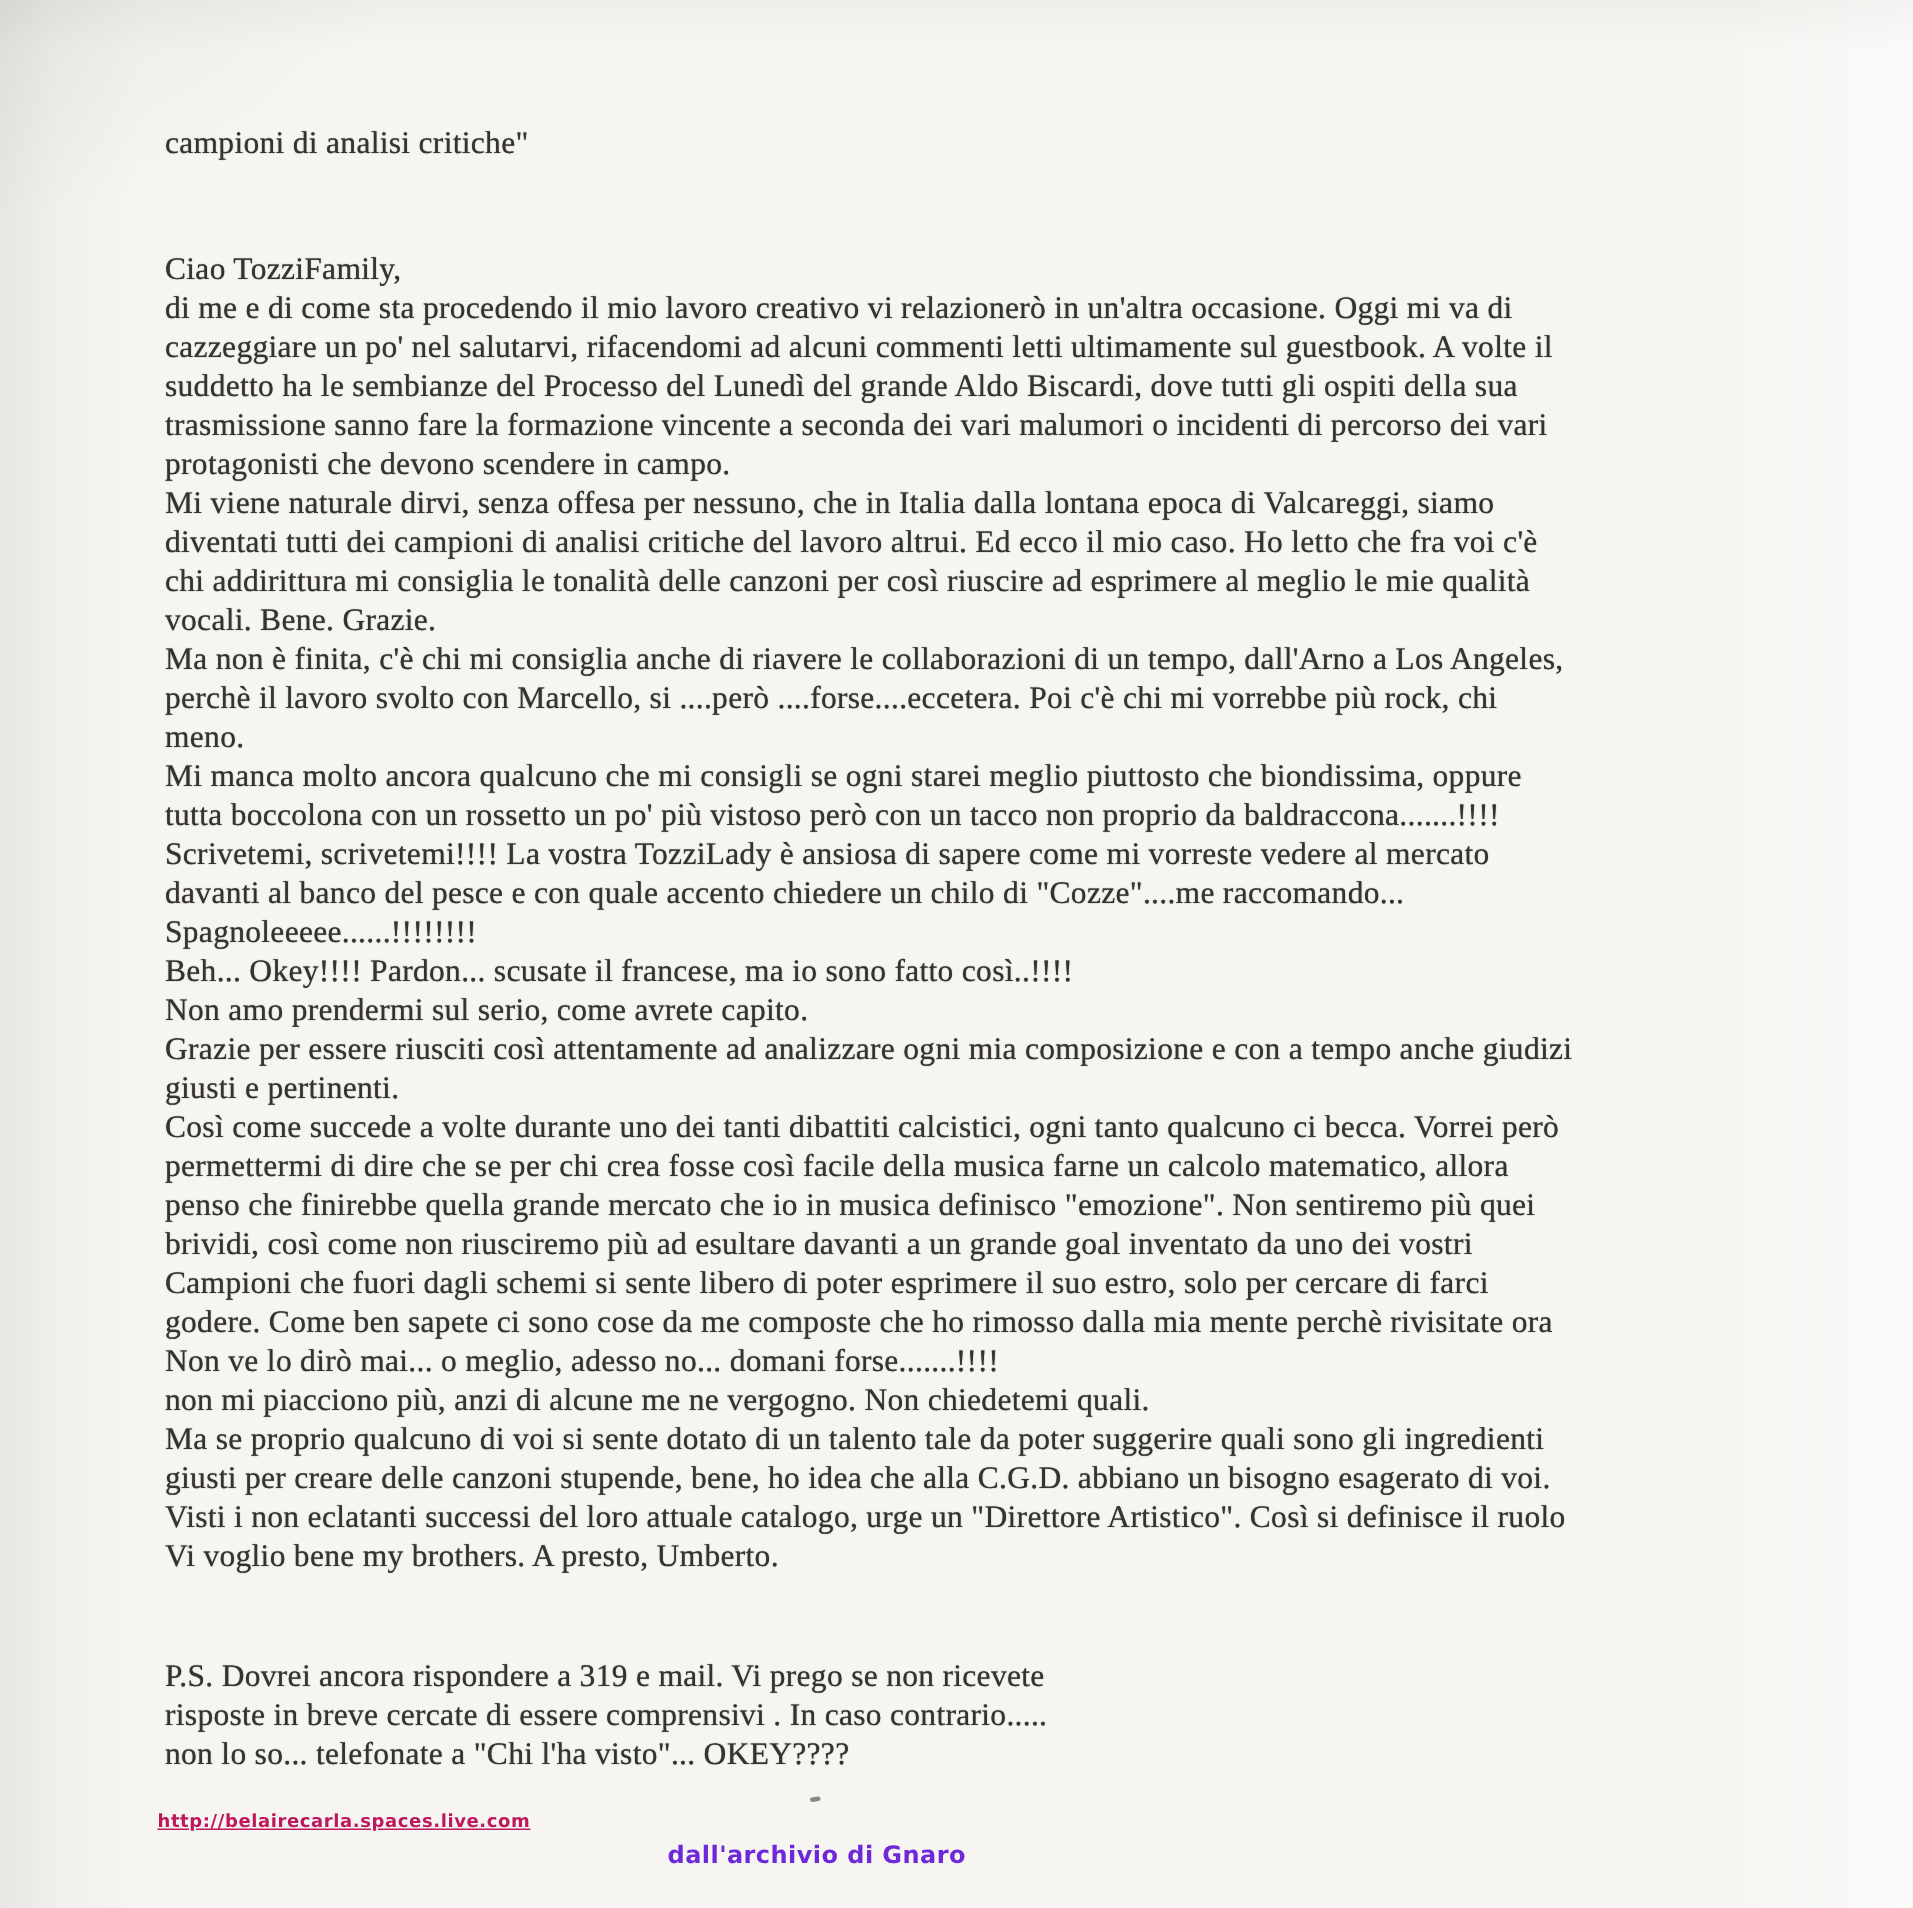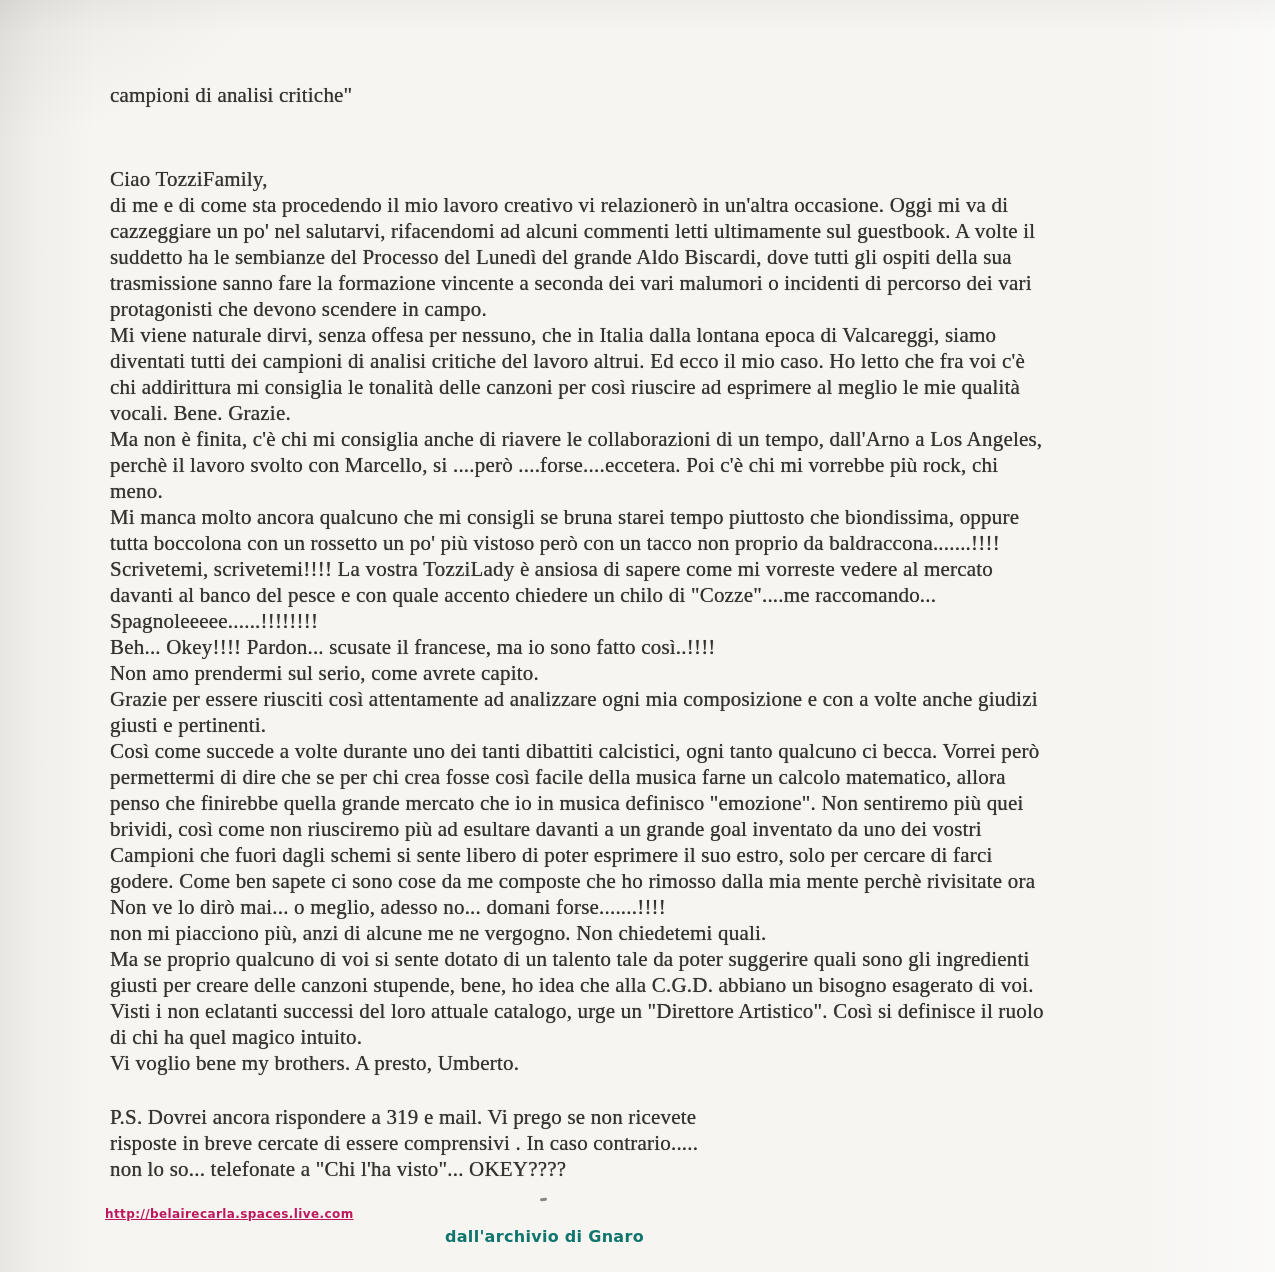--- a/index.html
+++ b/index.html
@@ -52,21 +52,21 @@
     text-decoration: underline;
   }
   .footer-credit {
     position: absolute;
     left: 445px;
     top: 1227px;
     font-family: "DejaVu Sans", "Liberation Sans", sans-serif;
     font-weight: bold;
     font-size: 16px;
     letter-spacing: 0.3px;
-    color: #0f766e;
+    color: #6d28d9;
     white-space: nowrap;
   }
   .ink-speck {
     position: absolute;
     left: 540px;
     top: 1198px;
     width: 7px;
     height: 3px;
     border-radius: 2px;
     background: #6e6c68;
@@ -93,41 +93,40 @@
       <div class="doc-line">suddetto ha le sembianze del Processo del Lunedì del grande Aldo Biscardi, dove tutti gli ospiti della sua</div>
       <div class="doc-line">trasmissione sanno fare la formazione vincente a seconda dei vari malumori o incidenti di percorso dei vari</div>
       <div class="doc-line">protagonisti che devono scendere in campo.</div>
       <div class="doc-line">Mi viene naturale dirvi, senza offesa per nessuno, che in Italia dalla lontana epoca di Valcareggi, siamo</div>
       <div class="doc-line">diventati tutti dei campioni di analisi critiche del lavoro altrui. Ed ecco il mio caso. Ho letto che fra voi c'è</div>
       <div class="doc-line">chi addirittura mi consiglia le tonalità delle canzoni per così riuscire ad esprimere al meglio le mie qualità</div>
       <div class="doc-line">vocali. Bene. Grazie.</div>
       <div class="doc-line">Ma non è finita, c'è chi mi consiglia anche di riavere le collaborazioni di un tempo, dall'Arno a Los Angeles,</div>
       <div class="doc-line">perchè il lavoro svolto con Marcello, si ....però ....forse....eccetera. Poi c'è chi mi vorrebbe più rock, chi</div>
       <div class="doc-line">meno.</div>
-      <div class="doc-line">Mi manca molto ancora qualcuno che mi consigli se bruna starei tempo piuttosto che biondissima, oppure</div>
+      <div class="doc-line">Mi manca molto ancora qualcuno che mi consigli se ogni starei meglio piuttosto che biondissima, oppure</div>
       <div class="doc-line">tutta boccolona con un rossetto un po' più vistoso però con un tacco non proprio da baldraccona.......!!!!</div>
       <div class="doc-line">Scrivetemi, scrivetemi!!!! La vostra TozziLady è ansiosa di sapere come mi vorreste vedere al mercato</div>
       <div class="doc-line">davanti al banco del pesce e con quale accento chiedere un chilo di "Cozze"....me raccomando...</div>
       <div class="doc-line">Spagnoleeeee......!!!!!!!!</div>
       <div class="doc-line">Beh... Okey!!!! Pardon... scusate il francese, ma io sono fatto così..!!!!</div>
       <div class="doc-line">Non amo prendermi sul serio, come avrete capito.</div>
-      <div class="doc-line">Grazie per essere riusciti così attentamente ad analizzare ogni mia composizione e con a volte anche giudizi</div>
+      <div class="doc-line">Grazie per essere riusciti così attentamente ad analizzare ogni mia composizione e con a tempo anche giudizi</div>
       <div class="doc-line">giusti e pertinenti.</div>
       <div class="doc-line">Così come succede a volte durante uno dei tanti dibattiti calcistici, ogni tanto qualcuno ci becca. Vorrei però</div>
       <div class="doc-line">permettermi di dire che se per chi crea fosse così facile della musica farne un calcolo matematico, allora</div>
       <div class="doc-line">penso che finirebbe quella grande mercato che io in musica definisco "emozione". Non sentiremo più quei</div>
       <div class="doc-line">brividi, così come non riusciremo più ad esultare davanti a un grande goal inventato da uno dei vostri</div>
       <div class="doc-line">Campioni che fuori dagli schemi si sente libero di poter esprimere il suo estro, solo per cercare di farci</div>
       <div class="doc-line">godere. Come ben sapete ci sono cose da me composte che ho rimosso dalla mia mente perchè rivisitate ora</div>
       <div class="doc-line">Non ve lo dirò mai... o meglio, adesso no... domani forse.......!!!!</div>
       <div class="doc-line">non mi piacciono più, anzi di alcune me ne vergogno. Non chiedetemi quali.</div>
       <div class="doc-line">Ma se proprio qualcuno di voi si sente dotato di un talento tale da poter suggerire quali sono gli ingredienti</div>
       <div class="doc-line">giusti per creare delle canzoni stupende, bene, ho idea che alla C.G.D. abbiano un bisogno esagerato di voi.</div>
       <div class="doc-line">Visti i non eclatanti successi del loro attuale catalogo, urge un "Direttore Artistico". Così si definisce il ruolo</div>
-      <div class="doc-line">di chi ha quel magico intuito.</div>
       <div class="doc-line">Vi voglio bene my brothers. A presto, Umberto.</div>
     </div>
 
   <div class="doc-block block-ps">
       <div class="doc-line">P.S. Dovrei ancora rispondere a 319 e mail. Vi prego se non ricevete</div>
       <div class="doc-line">risposte in breve cercate di essere comprensivi . In caso contrario.....</div>
       <div class="doc-line">non lo so... telefonate a "Chi l'ha visto"... OKEY????</div>
     </div>
 
   <div class="ink-speck"></div>

